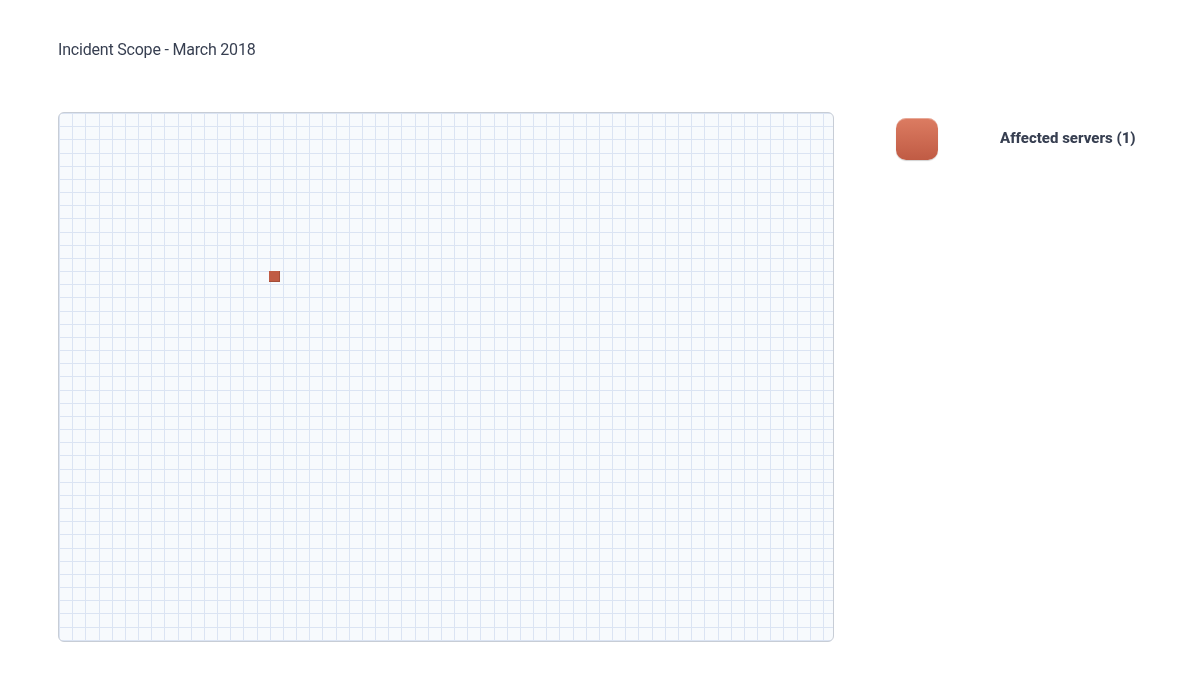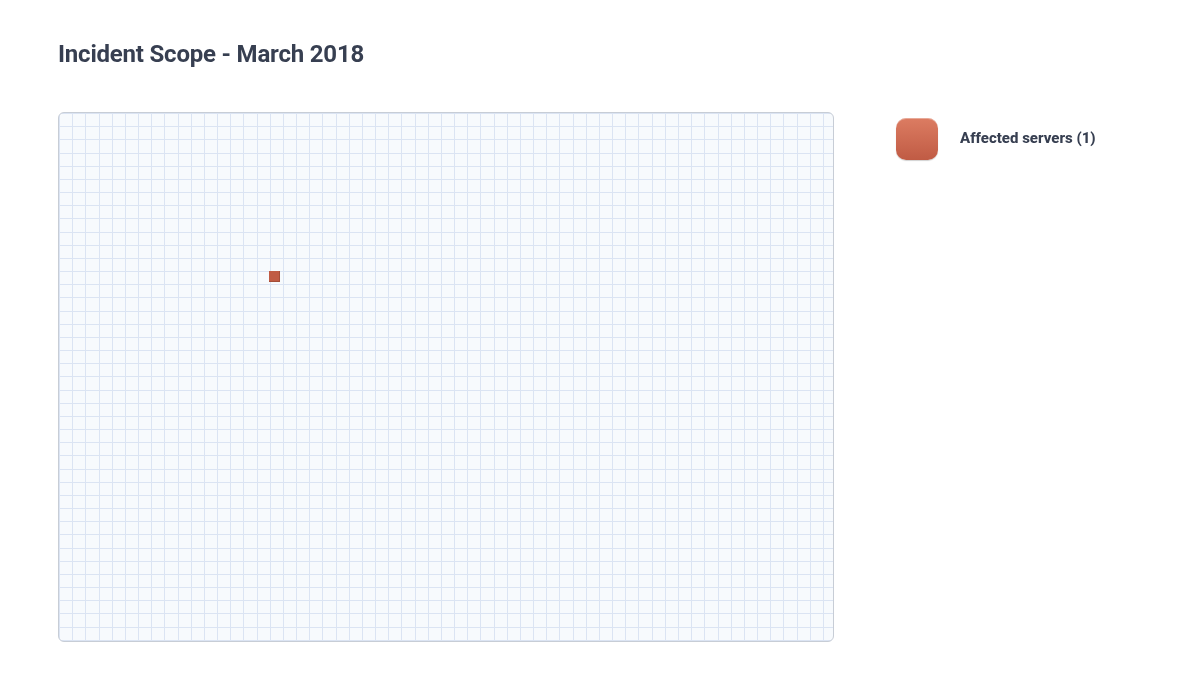--- a/index.html
+++ b/index.html
@@ -13,22 +13,22 @@
     overflow: hidden;
   }
   .page {
     position: relative;
     width: 1201px;
     height: 675px;
     box-sizing: border-box;
     padding: 40px 0 0 58px;
   }
   .title {
-    font-size: 24px;
-    font-weight: 700;
+    font-size: 16px;
+    font-weight: 400;
     letter-spacing: -0.2px;
     color: #373f51;
     margin: 0 0 28px 0;
   }
 
   
   .grid-panel {
     position: absolute;
     left: 58px;
     top: 112px;
@@ -56,20 +56,21 @@
   .legend {
     position: absolute;
     left: 896px;
     top: 118px;
     width: 260px;
   }
   .legend-item {
     display: flex;
     align-items: center;
     margin-bottom: 44px;
+    gap: 40px;
   }
   .swatch {
     width: 42px;
     height: 42px;
     border-radius: 10px;
     position: relative;
     flex: none;
   }
   .swatch.red {
     background: linear-gradient(180deg, #dc7c62 0%, #c05b44 100%);

